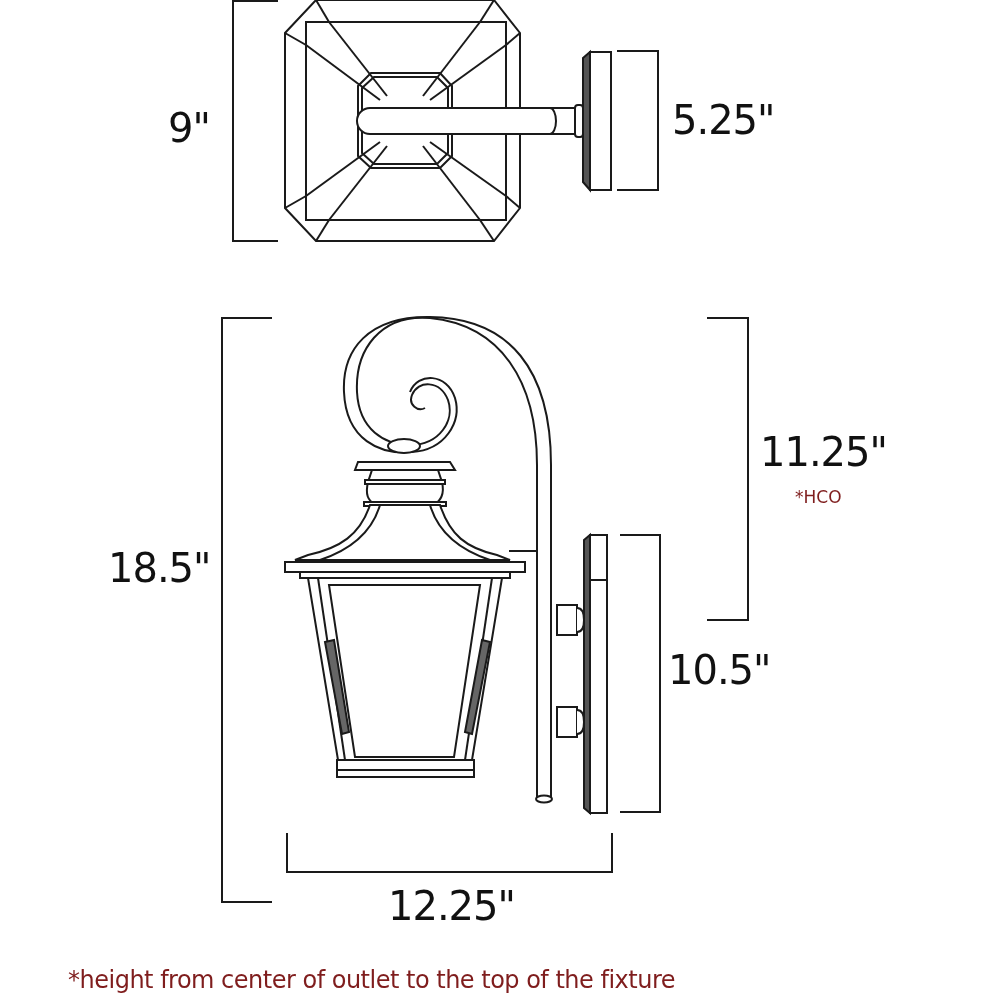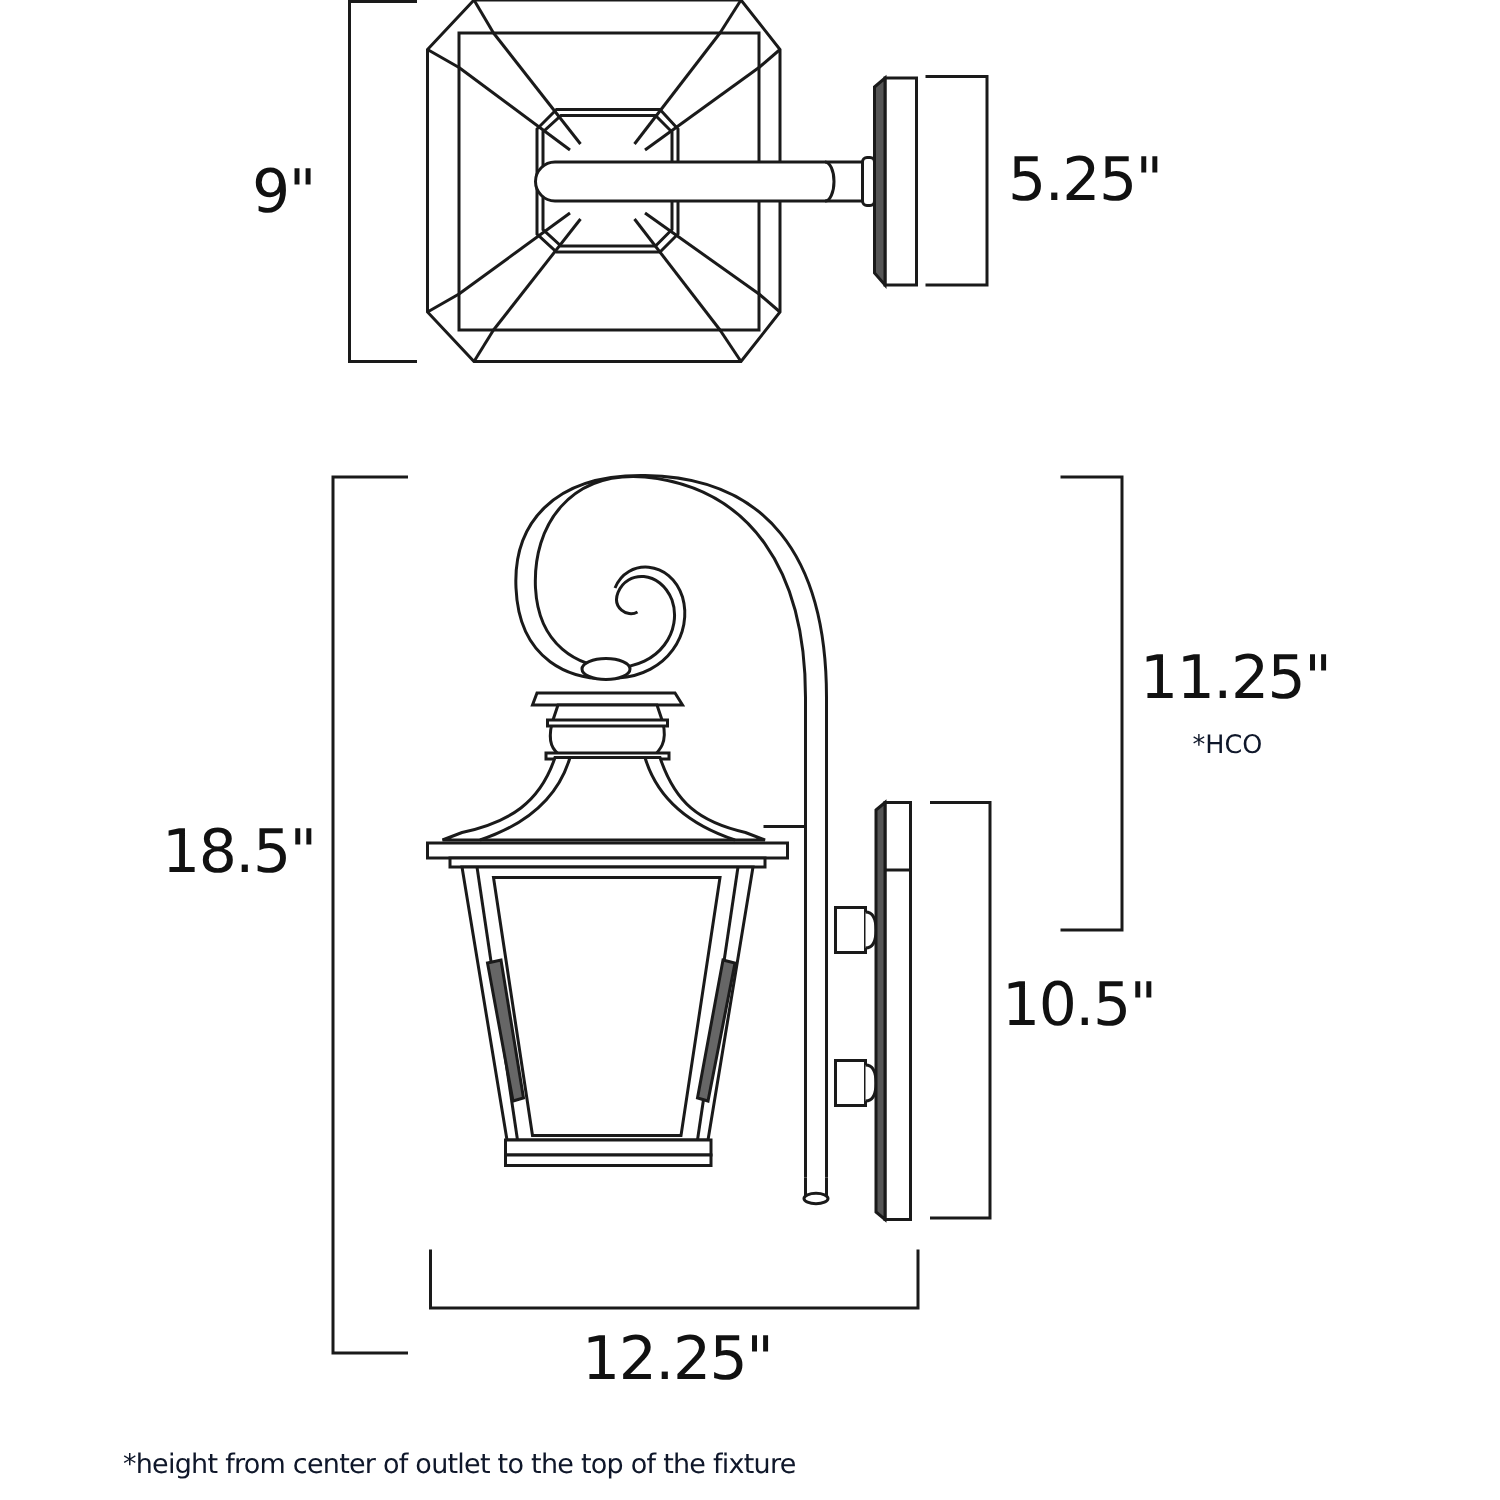--- a/index.html
+++ b/index.html
@@ -1,19 +1,19 @@
 <!DOCTYPE html>
 <html><head>
 <meta charset="utf-8">
 <style>
   html,body{margin:0;padding:0;background:#ffffff;}
   body{width:1000px;height:1000px;position:relative;overflow:hidden;font-family:"DejaVu Sans",sans-serif;color:#111;}
   svg.drawing{position:absolute;left:0;top:0;width:1000px;height:1000px;}
   .dim{position:absolute;font-family:"DejaVu Sans",sans-serif;color:#111;font-size:40px;line-height:1;letter-spacing:-1px;white-space:nowrap;}
-  .note{position:absolute;font-family:"DejaVu Sans",sans-serif;color:#0f172a;white-space:nowrap;}
+  .note{position:absolute;font-family:"DejaVu Sans",sans-serif;color:#7f1d1d;white-space:nowrap;}
 </style>
 </head>
 <body>
 
 <svg class="drawing" viewBox="0 0 1000 1000" fill="none" stroke="#1a1a1a" stroke-width="2">
 
   <g>
 
     <polyline points="278,1 233,1 233,241 278,241"></polyline>
 
@@ -105,13 +105,13 @@
   </g>
 </svg>
 
 <div class="dim" style="left:168px;top:108px;">9"</div>
 <div class="dim" style="left:672px;top:100px;">5.25"</div>
 <div class="dim" style="left:108px;top:548px;">18.5"</div>
 <div class="dim" style="left:760px;top:432px;">11.25"</div>
 <div class="note" style="left:795px;top:487px;font-size:17px;">*HCO</div>
 <div class="dim" style="left:668px;top:650px;">10.5"</div>
 <div class="dim" style="left:388px;top:886px;">12.25"</div>
-<div class="note" style="left:82px;top:966px;font-size:18px;letter-spacing:-0.5px;">*height from center of outlet to the top of the fixture</div>
+<div class="note" style="left:68px;top:966px;font-size:24px;letter-spacing:-0.5px;">*height from center of outlet to the top of the fixture</div>
 
 </body></html>

